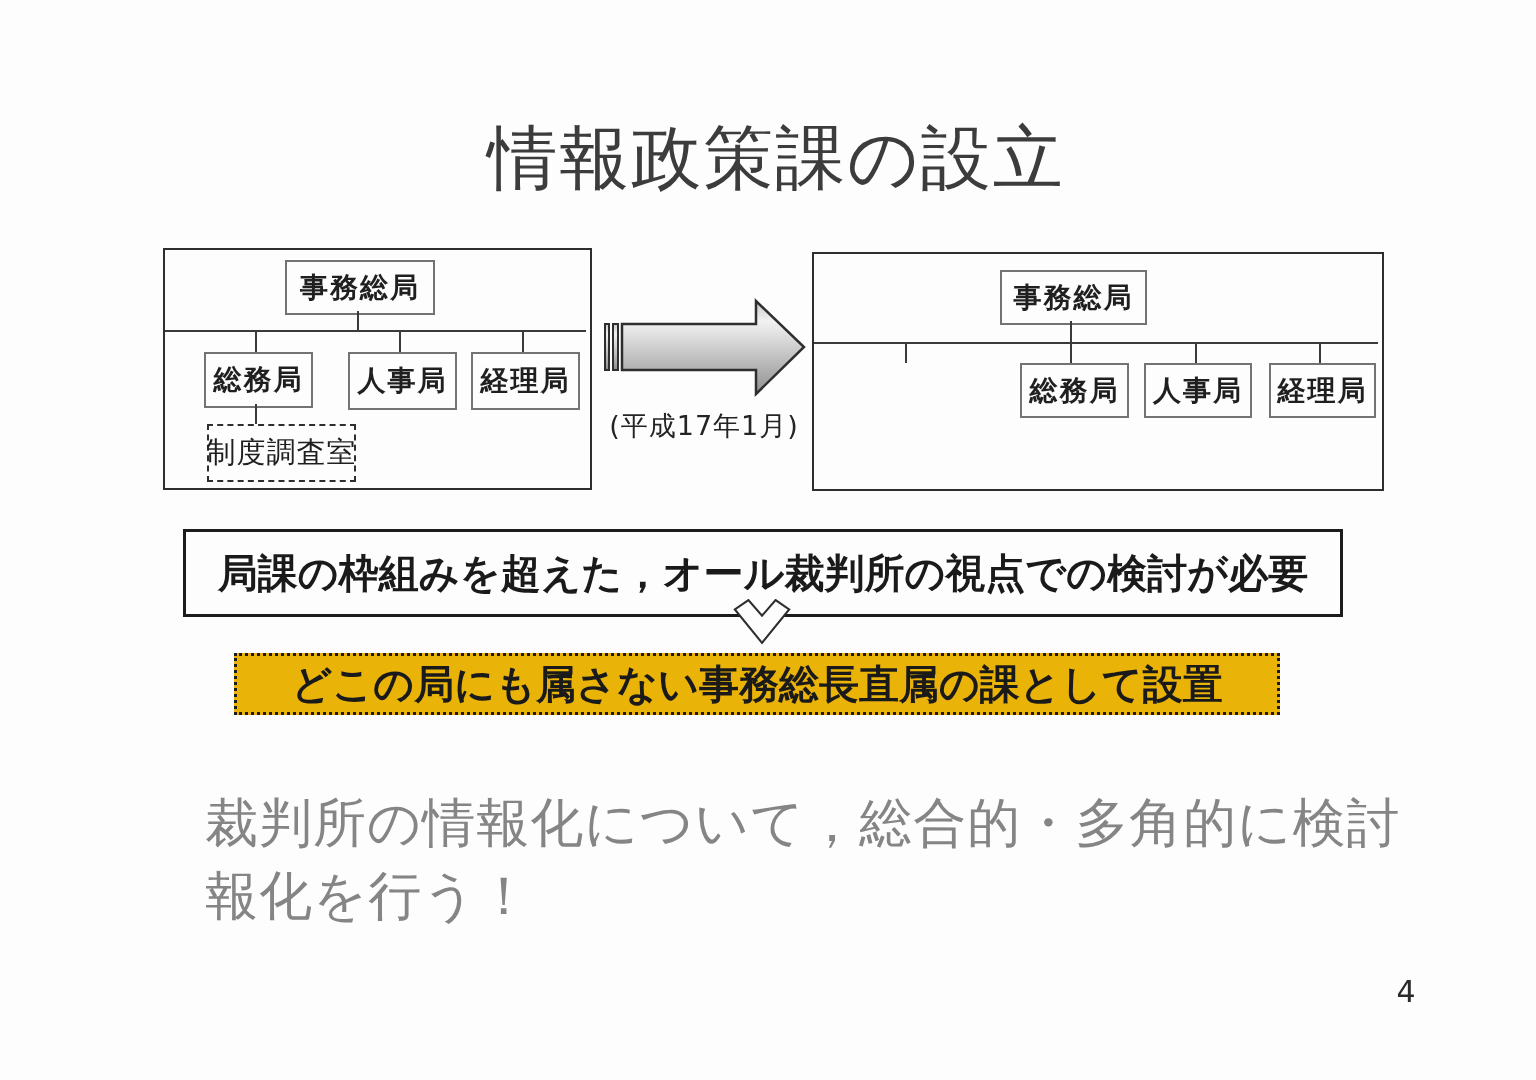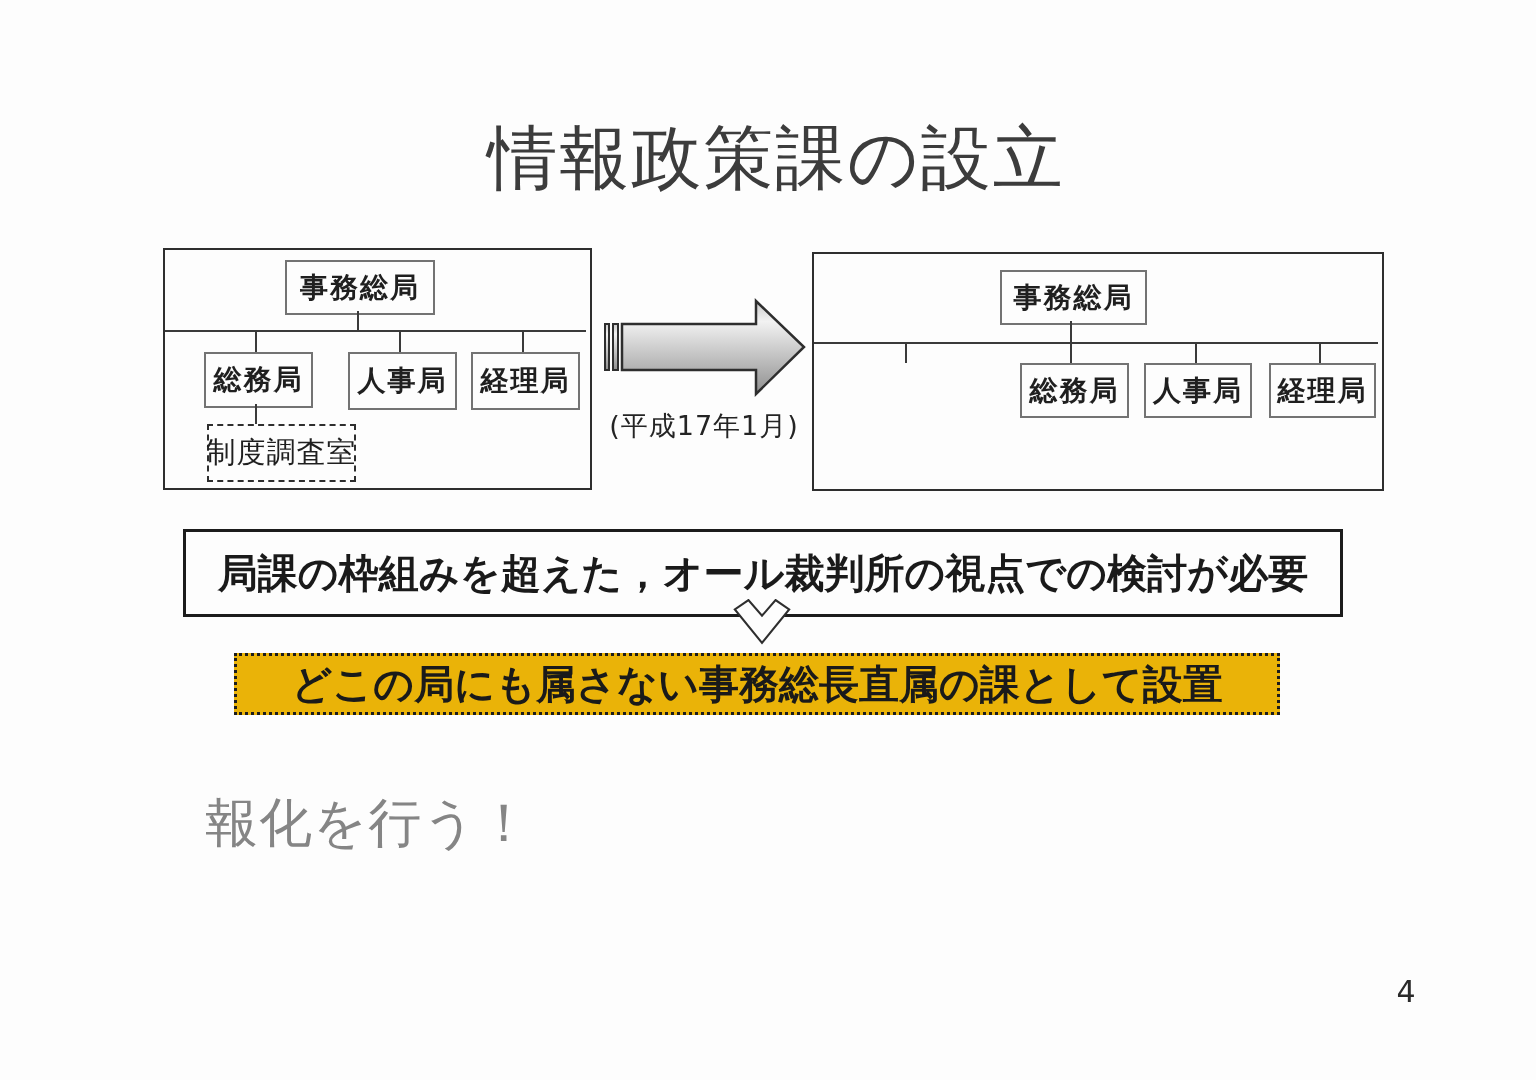--- a/index.html
+++ b/index.html
@@ -142,18 +142,19 @@
   <div class="gap-cover"></div>
   <svg class="down-arrow" width="58" height="46" viewBox="0 0 54 44">
     <polygon points="14,1 1,10 27,42 53,10 40,1 27,16" fill="#fdfdfd" stroke="#2e2e2e" stroke-width="2" stroke-linejoin="miter"></polygon>
   </svg>
 
   <div class="banner-dotted">
     <span>どこの局にも属さない事務総長直属の課として設置</span>
   </div>
 
   <div class="mission">
+    <div>裁判所の情報化について，総合的・多角的に検討</div>
     <div>報化を行う！</div>
   </div>
 
   <div class="page-number">4</div>
 
 </div>
 
 </body></html>

